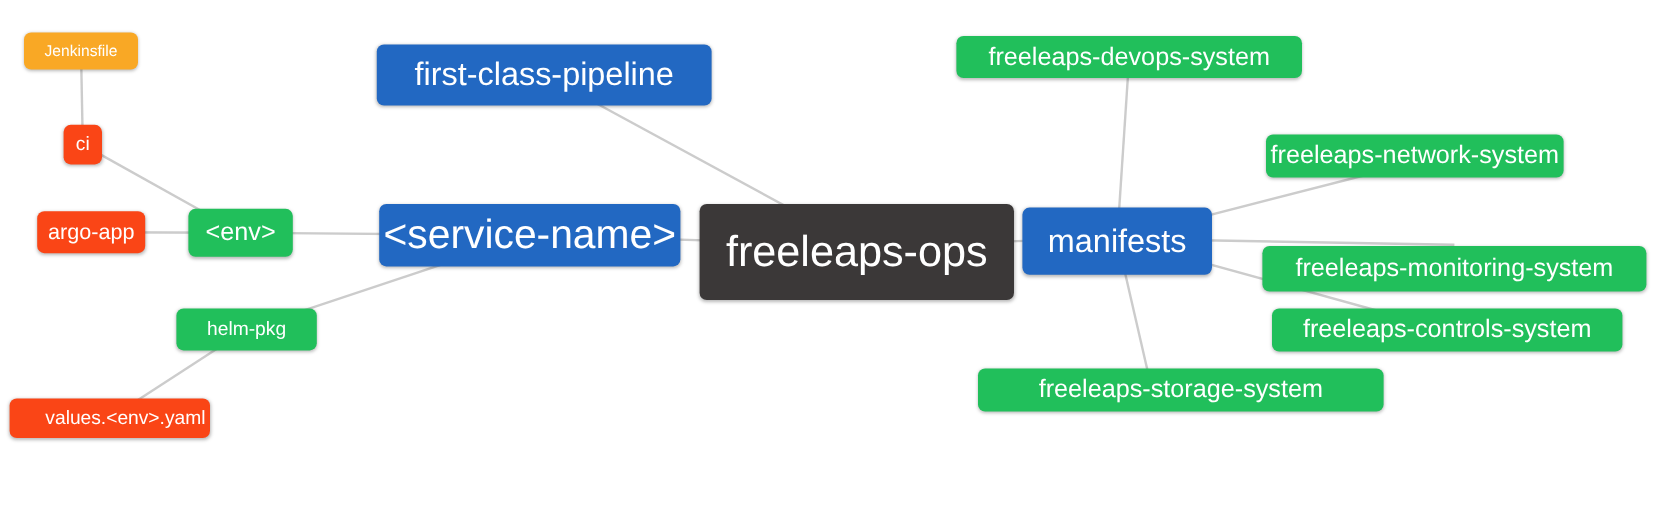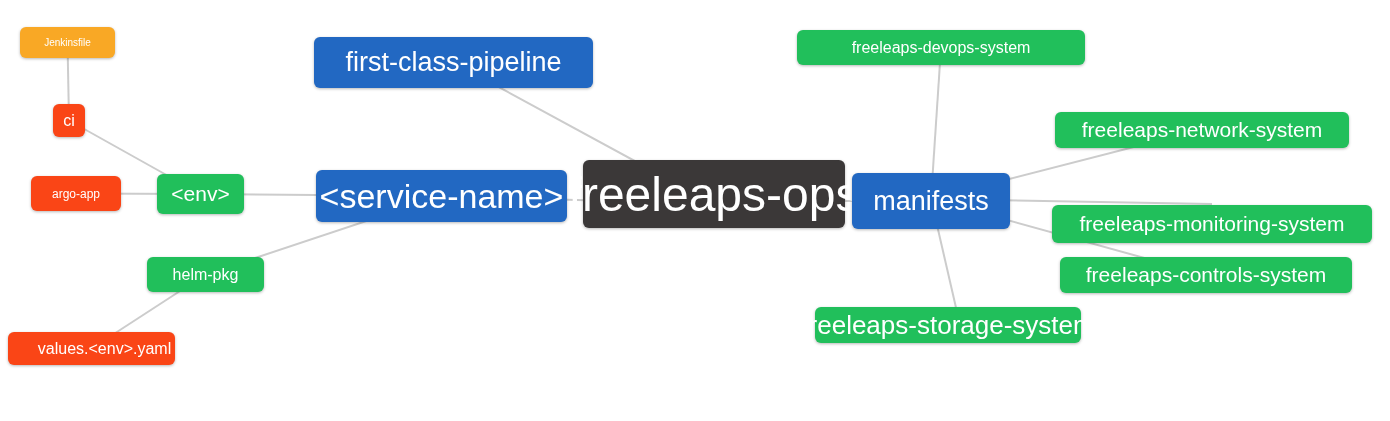--- a/index.html
+++ b/index.html
@@ -50,28 +50,28 @@
       <line x1="91.5" y1="348.5" x2="205.5" y2="274.5" stroke="#CCCCCC" stroke-width="2"></line>
       <line x1="453.5" y1="62.5" x2="714" y2="204" stroke="#CCCCCC" stroke-width="2"></line>
       <line x1="441.5" y1="196" x2="714" y2="204" stroke="#CCCCCC" stroke-width="2"></line>
       <line x1="714" y1="204" x2="931" y2="199" stroke="#CCCCCC" stroke-width="2"></line>
       <line x1="931" y1="199" x2="941" y2="47.5" stroke="#CCCCCC" stroke-width="2"></line>
       <line x1="931" y1="199" x2="1200" y2="130" stroke="#CCCCCC" stroke-width="2"></line>
       <line x1="931" y1="199" x2="1212" y2="204" stroke="#CCCCCC" stroke-width="2"></line>
       <line x1="931" y1="199" x2="1206" y2="275" stroke="#CCCCCC" stroke-width="2"></line>
       <line x1="931" y1="199" x2="960" y2="325" stroke="#CCCCCC" stroke-width="2"></line>
     </svg>
-<div class="node" style="left: 20px; top: 27px; width: 95px; height: 31px; font-size: 10px; background: rgb(249, 168, 37);">Jenkinsfile</div>
+<div class="node" style="left: 20px; top: 27px; width: 95px; height: 31px; font-size: 13px; background: rgb(249, 168, 37);">Jenkinsfile</div>
     <div class="node" style="left: 53px; top: 104px; width: 32px; height: 33px; font-size: 16px; background: rgb(250, 69, 22);">ci</div>
-    <div class="node" style="left: 31px; top: 176px; width: 90px; height: 35px; font-size: 12px; background: rgb(250, 69, 22);">argo-app</div>
+    <div class="node" style="left: 31px; top: 176px; width: 90px; height: 35px; font-size: 18px; background: rgb(250, 69, 22);">argo-app</div>
     <div class="node" style="left: 157px; top: 174px; width: 87px; height: 40px; font-size: 21px; background: rgb(33, 191, 91);">&lt;env&gt;</div>
     <div class="node" style="left: 314px; top: 37px; width: 279px; height: 51px; font-size: 27px; background: rgb(34, 104, 194);">first-class-pipeline</div>
     <div class="node" style="left: 316px; top: 170px; width: 251px; height: 52px; font-size: 34px; background: rgb(34, 104, 194);">&lt;service-name&gt;</div>
     <div class="node" style="left: 147px; top: 257px; width: 117px; height: 35px; font-size: 16px; background: rgb(33, 191, 91);">helm-pkg</div>
     <div class="node" style="left: 8px; top: 332px; width: 167px; height: 33px; font-size: 16px; background: rgb(250, 69, 22); padding-left: 32px;">values.&lt;env&gt;.yaml</div>
-    <div class="node" style="left: 583px; top: 160px; width: 262px; height: 68px; font-size: 48px; background: rgb(59, 56, 56);">freeleaps-ops</div>
+    <div class="node" style="left: 583px; top: 170px; width: 262px; height: 80px; font-size: 36px; background: rgb(59, 56, 56);">freeleaps-ops</div>
     <div class="node" style="left: 852px; top: 173px; width: 158px; height: 56px; font-size: 27px; background: rgb(34, 104, 194);">manifests</div>
-    <div class="node" style="left: 797px; top: 30px; width: 288px; height: 35px; font-size: 16px; background: rgb(33, 191, 91);">freeleaps-devops-system</div>
-    <div class="node" style="left: 1055px; top: 112px; width: 294px; height: 36px; font-size: 21px; background: rgb(33, 191, 91);">freeleaps-network-system</div>
+    <div class="node" style="left: 797px; top: 30px; width: 288px; height: 35px; font-size: 21px; background: rgb(33, 191, 91);">freeleaps-devops-system</div>
+    <div class="node" style="left: 1055px; top: 112px; width: 248px; height: 36px; font-size: 21px; background: rgb(33, 191, 91);">freeleaps-network-system</div>
     <div class="node" style="left: 1052px; top: 185px; width: 320px; height: 38px; font-size: 21px; background: rgb(33, 191, 91); margin-top: 20px;">freeleaps-monitoring-system</div>
     <div class="node" style="left: 1060px; top: 257px; width: 292px; height: 36px; font-size: 21px; background: rgb(33, 191, 91);">freeleaps-controls-system</div>
-    <div class="node" style="left: 815px; top: 307px; width: 266px; height: 36px; font-size: 26px; background: rgb(33, 191, 91);">freeleaps-storage-system</div>
+    <div class="node" style="left: 815px; top: 307px; width: 338px; height: 36px; font-size: 21px; background: rgb(33, 191, 91);">freeleaps-storage-system</div>
   </div>
 
 </body></html>

